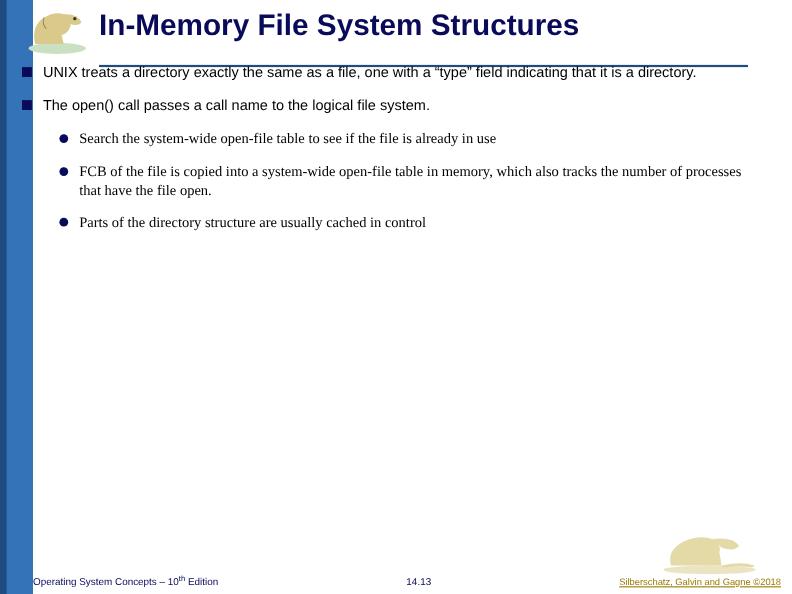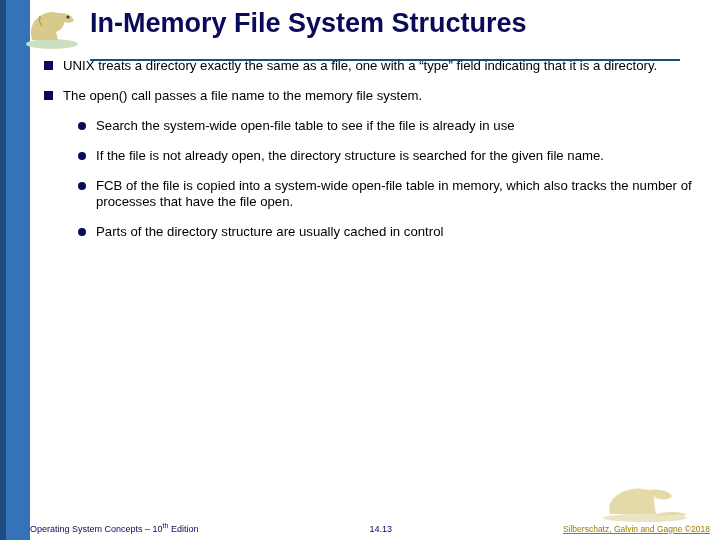--- a/index.html
+++ b/index.html
@@ -31,39 +31,39 @@
   }
   .title {
     font-size: 27px;
     font-weight: bold;
     color: #0a0a5a;
     border-bottom: 2px solid #1e4c80;
     padding-bottom: 20px;
   }
   .content {
     position: absolute;
-    left: 44px; top: 58px;
+    left: 20px; top: 58px;
     width: 668px;
     font-size: 13.2px;
     color: #000;
     line-height: 1.28;
   }
   .l1 {
     display: flex;
     margin-bottom: 13px;
   }
   .sq {
     width: 9px; height: 9px;
     background: #0a0a5a;
     flex-shrink: 0;
     margin-top: 3px;
     margin-right: 10px;
   }
   .l1-text { flex: 1; }
-  .subs { margin-left: 34px; }
+  .subs { margin-left: 34px; font-family: Liberation Serif, serif; }
   .l2 {
     display: flex;
     margin-bottom: 13px;
   }
   .dot {
     width: 8px; height: 8px;
     border-radius: 50%;
     background: #0a0a5a;
     flex-shrink: 0;
     margin-top: 4px;
@@ -107,31 +107,27 @@
   <div class="title">In-Memory File System Structures</div>
 </div>
 
 <div class="content">
   <div class="l1">
     <div class="sq"></div>
     <div class="l1-text">UNIX treats a directory exactly the same as a file, one with a “type” field indicating that it is a directory.</div>
   </div>
   <div class="l1">
     <div class="sq"></div>
-    <div class="l1-text">The open() call passes a file name to the memory file system.</div>
+    <div class="l1-text">The open() call passes a call name to the logical file system.</div>
   </div>
 
   <div class="subs">
     <div class="l2">
       <div class="dot"></div>
       <div class="l2-text">Search the system-wide open-file table to see if the file is already in use</div>
-    </div>
-    <div class="l2">
-      <div class="dot"></div>
-      <div class="l2-text">If the file is not already open, the directory structure is searched for the given file name.</div>
     </div>
     <div class="l2">
       <div class="dot"></div>
       <div class="l2-text">FCB of the file is copied into a system-wide open-file table in memory, which also tracks the number of processes that have the file open.</div>
     </div>
     <div class="l2">
       <div class="dot"></div>
       <div class="l2-text">Parts of the directory structure are usually cached in control</div>
     </div>
   </div>

